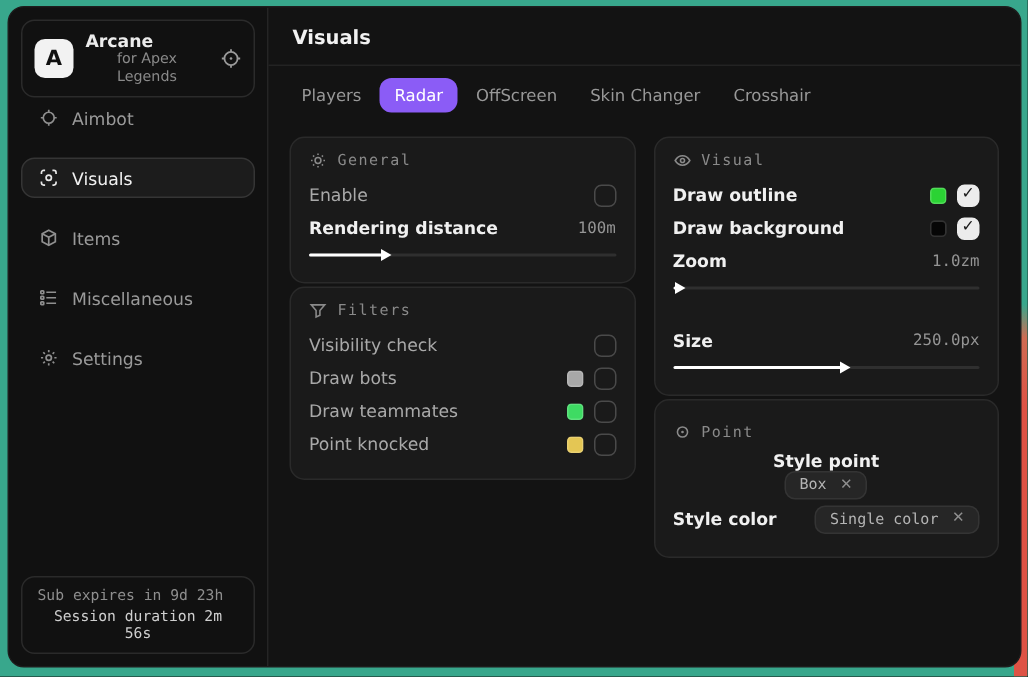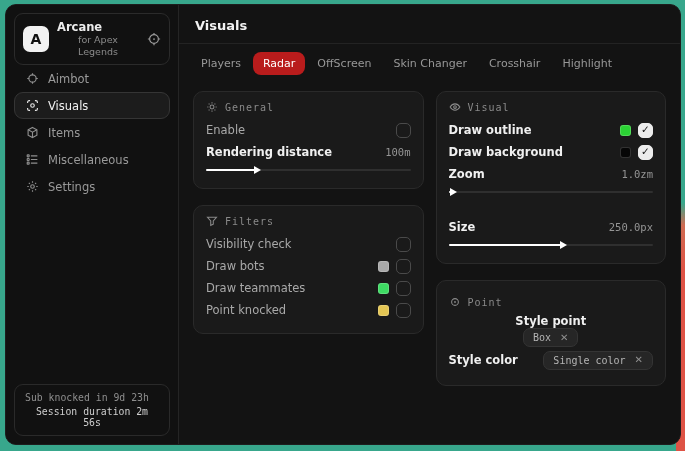--- a/index.html
+++ b/index.html
@@ -21,38 +21,38 @@
   }
   
   .sidebar { width:173px; flex:0 0 173px; border-right:1px solid #252525; display:flex; flex-direction:column; padding:8px; background:#111111; }
   .sb-header { border:1px solid #2b2b2b; border-radius:9px; padding:6px 8px; display:flex; align-items:center; gap:8px; }
   .logo { width:26px; height:26px; background:#f2f2f2; border-radius:7px; color:#101010; font-weight:bold; font-size:14px; display:flex; align-items:center; justify-content:center; }
   .sb-title-wrap { flex:1; line-height:1.25; }
   .sb-title { font-size:11.5px; font-weight:bold; color:#ececec; }
   .sb-subtitle { font-size:9.5px; color:#8a8a8a;text-align:center; }
   .sb-target { color:#9a9a9a; display:flex; }
   .category { font-family:"DejaVu Sans Mono","Liberation Mono",monospace; font-size:9.5px; color:#6d6d6d; margin:14px 10px 8px; letter-spacing:.5px; }
-  .nav { display:flex; flex-direction:column; gap:0; }
+  .nav { display:flex; flex-direction:column; gap:13px; }
   .nav-item { display:flex; align-items:center; gap:9px; height:27px; padding:0 10px; color:#9a9a9a; font-size:11.5px; border:1px solid transparent; border-radius:9px; cursor:pointer; }
   .nav-item .ni-icon { display:flex; width:14px; justify-content:center; color:#8f8f8f; }
   .nav-item.selected { background:#1c1c1c; border-color:#353535; color:#f1f1f1; }
   .nav-item.selected .ni-icon { color:#e8e8e8; }
   .sb-spacer { flex:1; }
   .sb-footer { border:1px solid #2a2a2a; border-radius:9px; padding:7px 10px; font-family:"DejaVu Sans Mono","Liberation Mono",monospace; }
   .sb-footer .l1 { font-size:9.8px; color:#8e8e8e; margin-bottom:3px; }
   .sb-footer .l2 { font-size:9.8px; color:#cfcfcf;text-align:center; }
   
   .main { flex:1; display:flex; flex-direction:column; min-width:0; }
   .main-header { padding:13px 16px 10px; border-bottom:1px solid #232323; }
   .main-title { font-size:13px; font-weight:bold; color:#f2f2f2; }
   .tabs { display:flex; align-items:center; gap:2px; padding:8px 12px 4px; }
   .tab { padding:5px 10px; font-size:11px; color:#989898; border-radius:8px; cursor:pointer; white-space:nowrap; }
-  .tab.selected { background:#b91c1c; color:#ffffff; }
+  .tab.selected { background:#8b5cf6; color:#ffffff; }
   .content { display:flex; gap:12px; padding:12px 14px; align-items:flex-start; }
-  .col { flex:1; display:flex; flex-direction:column; gap:16px; min-width:0; }
+  .col { flex:1; display:flex; flex-direction:column; gap:2px; min-width:0; }
   .panel { background:#1a1a1a; border:1px solid #2a2a2a; border-radius:10px; padding:9px 12px 12px; }
   .panel-header { display:flex; align-items:center; gap:7px; color:#8a8a8a; font-family:"DejaVu Sans Mono","Liberation Mono",monospace; font-size:10px; letter-spacing:1px; margin-bottom:6px; }
   .panel-header .ph-icon { display:flex; color:#8a8a8a; }
   .row { display:flex; align-items:center; justify-content:space-between; min-height:22px; }
   .row .label { font-size:11.5px; color:#a9a9a9; }
   .row .label.bright { color:#f0f0f0; font-weight:bold; }
   .row .right { display:flex; align-items:center; gap:7px; }
   .value { font-family:"DejaVu Sans Mono","Liberation Mono",monospace; font-size:10.5px; color:#959595; }
   .swatch { width:11px; height:11px; border-radius:3px; border:1px solid rgba(255,255,255,.18); }
   .checkbox { width:15px; height:15px; border:1.5px solid #4a4a4a; border-radius:5px; background:transparent; cursor:pointer; position:relative; }
@@ -142,37 +142,36 @@
             <path d="M8 1.6v1.8M8 12.6v1.8M1.6 8h1.8M12.6 8h1.8M3.5 3.5l1.3 1.3M11.2 11.2l1.3 1.3M12.5 3.5l-1.3 1.3M4.8 11.2l-1.3 1.3"></path>
           </svg>
         </span>
         <span>Settings</span>
       </div>
     </div>
 
     <div class="sb-spacer"></div>
 
     <div class="sb-footer">
-      <div class="l1">Sub knocked in 9d 23h</div>
+      <div class="l1">Sub expires in 9d 23h</div>
       <div class="l2">Session duration 2m 56s</div>
     </div>
   </div>
 
   <div class="main">
     <div class="main-header">
       <div class="main-title">Visuals</div>
     </div>
 
     <div class="tabs">
       <div class="tab">Players</div>
       <div class="tab selected">Radar</div>
       <div class="tab">OffScreen</div>
       <div class="tab">Skin Changer</div>
       <div class="tab">Crosshair</div>
-      <div class="tab">Highlight</div>
     </div>
 
     <div class="content">
 
       <div class="col">
 
         <div class="panel">
           <div class="panel-header">
             <span class="ph-icon">
               <svg width="12" height="12" viewBox="0 0 16 16" fill="none" stroke="currentColor" stroke-width="1.4">

